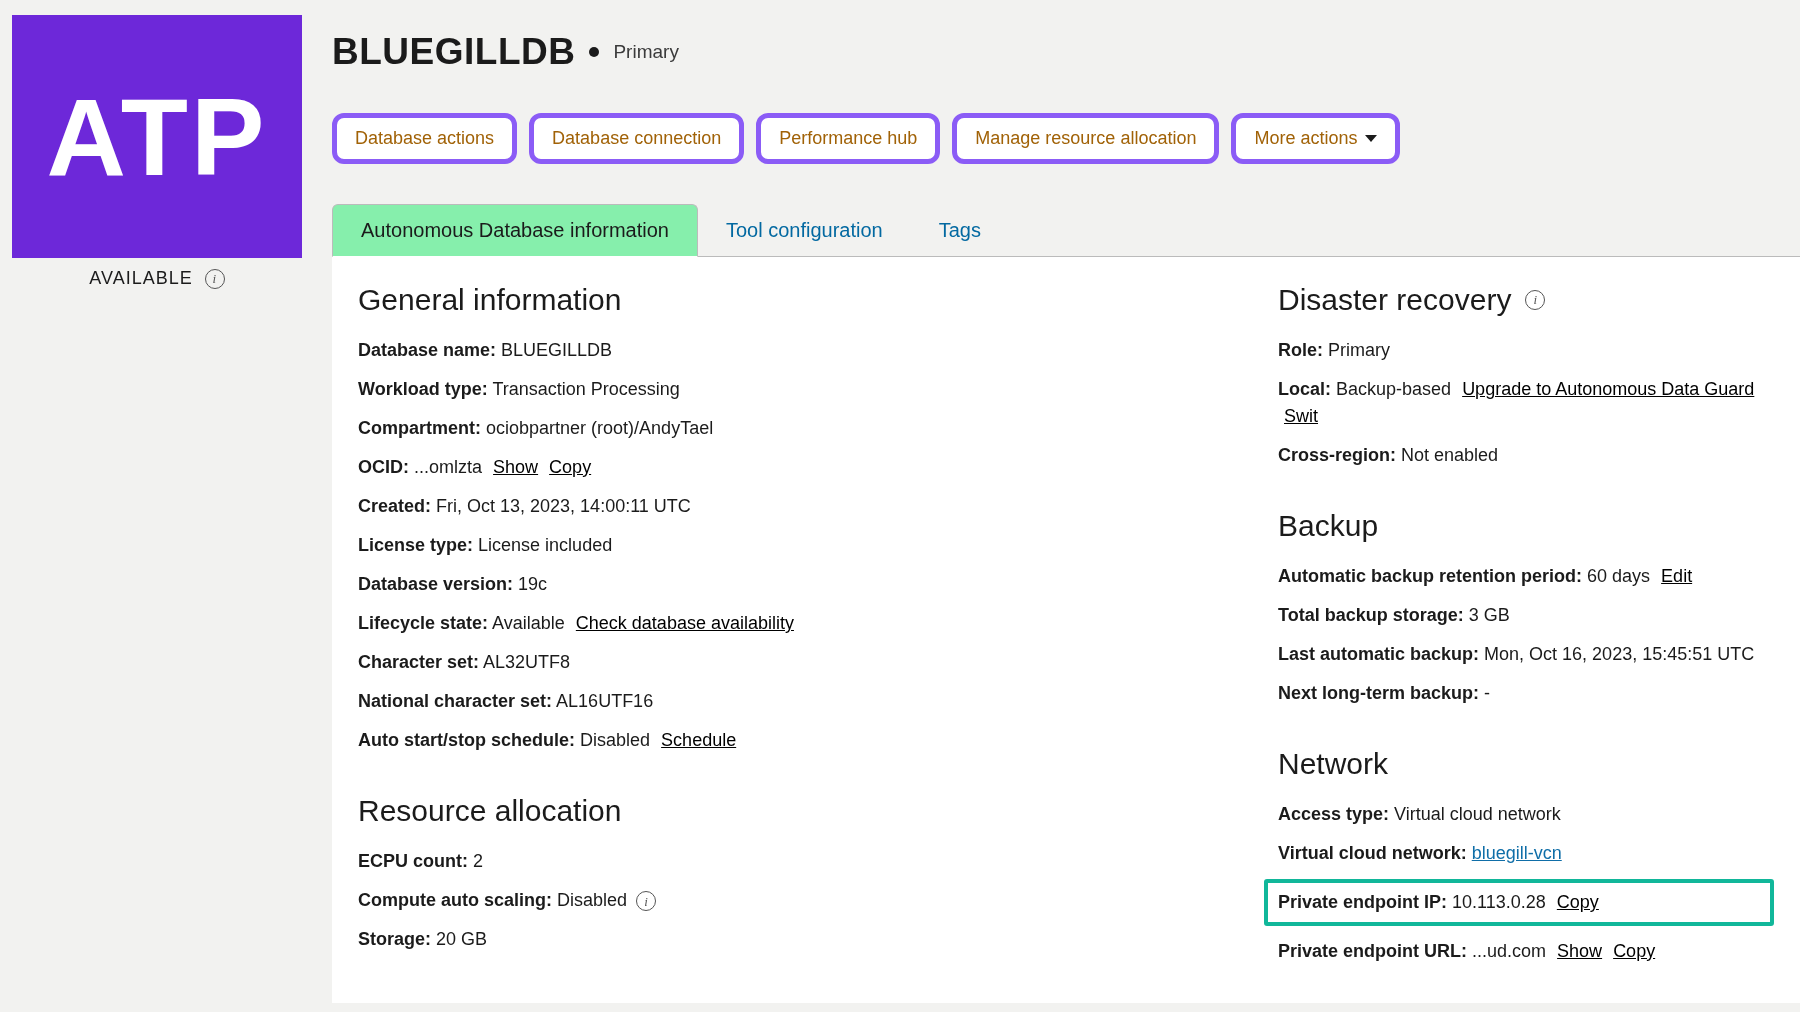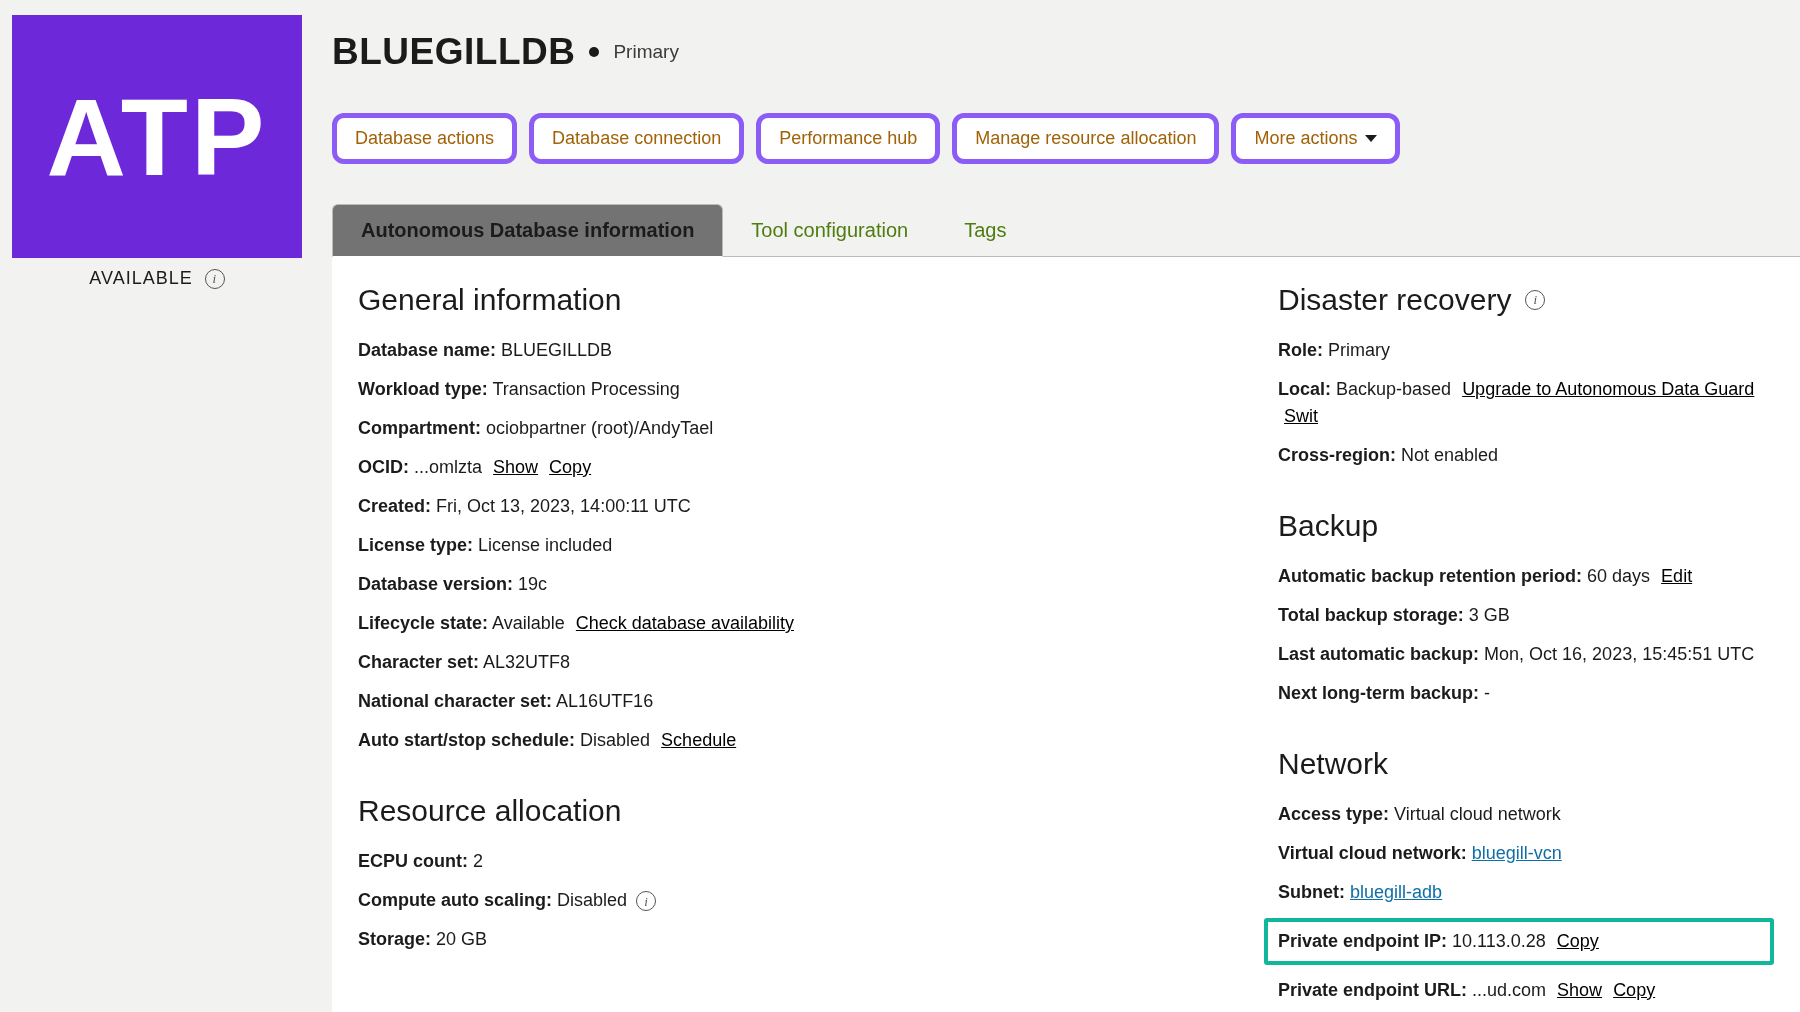--- a/index.html
+++ b/index.html
@@ -35,26 +35,26 @@
   background: #fff; border: 5px solid #8b5cf6; border-radius: 12px;
   padding: 10px 18px; font-size: 18px; color: #a16207; cursor: pointer;
   display: flex; align-items: center; gap: 8px;
 }
 .caret-down {
   width: 0; height: 0; border-left: 6px solid transparent;
   border-right: 6px solid transparent; border-top: 7px solid #1b1b1b;
 }
 .tabs { display: flex; border-bottom: 1px solid #bbb; }
 .tab {
-  padding: 14px 28px; font-size: 20px; color: #4d7c0f; cursor: pointer;
+  padding: 14px 28px; font-size: 20px; color: #0369a1; cursor: pointer;
   background: transparent; border: none;
 }
 .tab.active {
-  background: #737373; border: 1px solid #bbb; border-bottom: 1px solid #fff;
-  border-radius: 6px 6px 0 0; font-weight: 700; color: #1b1b1b; margin-bottom: -1px;
+  background: #86efac; border: 1px solid #bbb; border-bottom: 1px solid #fff;
+  border-radius: 6px 6px 0 0; font-weight: 400; color: #1b1b1b; margin-bottom: -1px;
 }
 .tab-body {
   background: #fff; padding: 26px 26px 26px 26px;
   display: flex; gap: 60px;
 }
 .col-a { width: 860px; }
 .col-b { flex: 1; }
 h2 { font-size: 30px; font-weight: 400; margin-bottom: 20px; display: flex; align-items: center; gap: 10px; }
 .field-row { margin-bottom: 12px; font-size: 18px; line-height: 1.5; }
 .field-label { font-weight: 700; }
@@ -142,20 +142,19 @@
 
         <h2 class="section-gap">Backup</h2>
         <div class="field-row"><span class="field-label">Automatic backup retention period:</span> <span>60 days</span> <span class="action-link">Edit</span></div>
         <div class="field-row"><span class="field-label">Total backup storage:</span> <span>3 GB</span></div>
         <div class="field-row"><span class="field-label">Last automatic backup:</span> <span>Mon, Oct 16, 2023, 15:45:51 UTC</span></div>
         <div class="field-row"><span class="field-label">Next long-term backup:</span> <span>-</span></div>
 
         <h2 class="section-gap">Network</h2>
         <div class="field-row"><span class="field-label">Access type:</span> <span>Virtual cloud network</span></div>
         <div class="field-row"><span class="field-label">Virtual cloud network:</span> <span class="link">bluegill-vcn</span></div>
-        <div class="field-row"><span class="field-label">Subnet:</span> <span class="link">bluegill-adb</span></div>
         <div class="field-row highlight-box"><span class="field-label">Private endpoint IP:</span> <span>10.113.0.28</span> <span class="action-link">Copy</span></div>
         <div class="field-row"><span class="field-label">Private endpoint URL:</span> <span>...ud.com</span> <span class="action-link">Show</span> <span class="action-link">Copy</span></div>
 
       </div>
     </div>
   </div>
 </div>
 
 </body></html>

